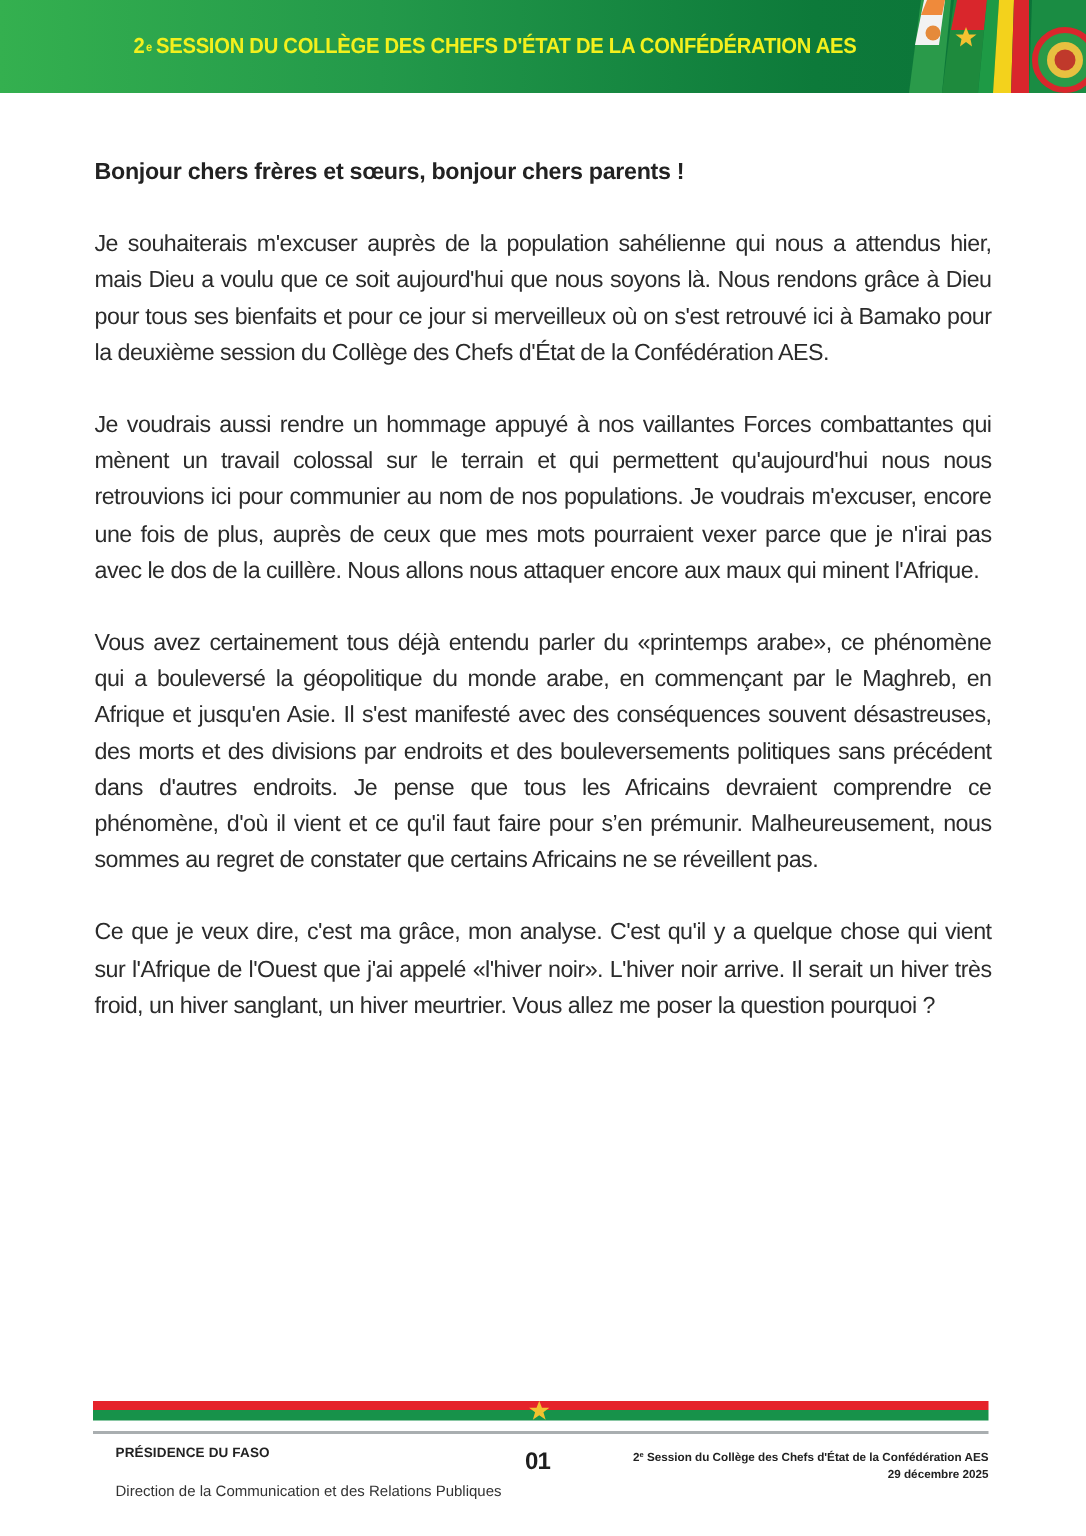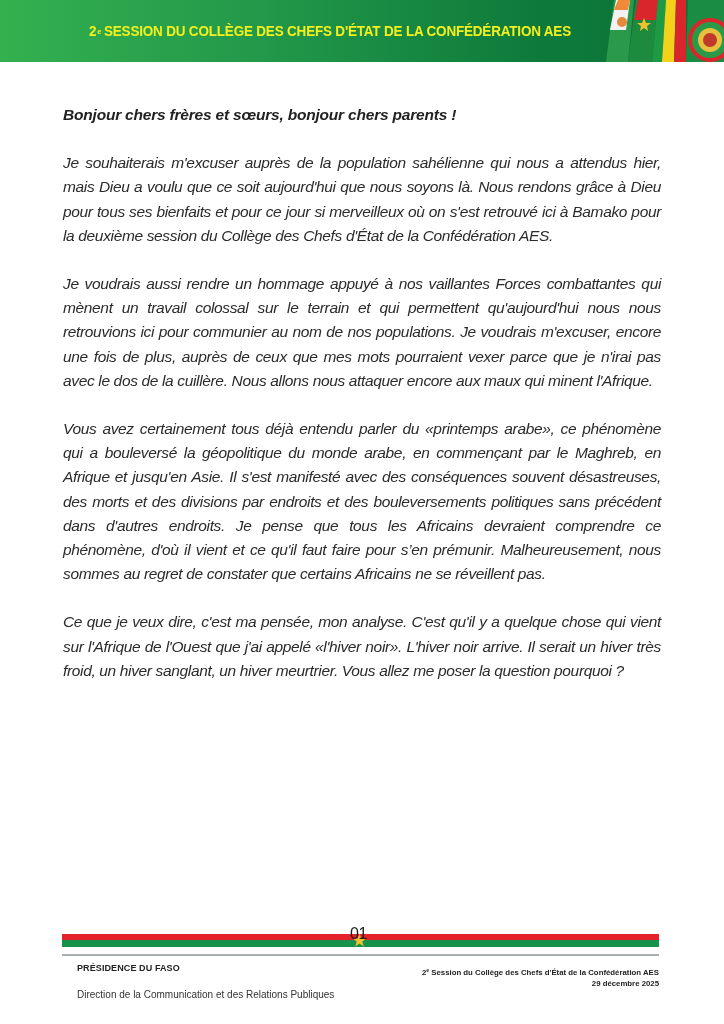--- a/index.html
+++ b/index.html
@@ -19,36 +19,36 @@
       transform: scaleX(0.93); transform-origin: center;
       white-space: nowrap;
     }
     .header-title sup { font-size: 8px; vertical-align: 6px; margin-left: 1px; margin-right: 3px; }
     .flags { position: absolute; right: 0; top: 0; width: 124px; height: 62px; }
 
     .content {
       position: absolute; left: 63px; top: 103px; width: 598px;
       font-size: 15.5px; line-height: 24.2px; color: #2b2b2b;
       font-family: "Liberation Sans", sans-serif;
-      text-align: justify; hyphens: manual; font-style: italic;
+      text-align: justify; hyphens: manual;
     }
     .greeting { font-weight: bold; color: #222; margin-bottom: 24px; letter-spacing: -0.2px; }
     .para { margin-bottom: 24px; letter-spacing: -0.35px; word-spacing: 0px; }
     .para:last-child { margin-bottom: 0; }
 
     .footer-bars { position: absolute; left: 62px; top: 934px; width: 597px; height: 13px; }
     .bar-red { position: absolute; left: 0; top: 0; width: 100%; height: 6px; background: #e5232b; }
     .bar-green { position: absolute; left: 0; top: 6px; width: 100%; height: 7px; background: #17924a; }
     .footer-star { position: absolute; left: 290px; top: -1px; width: 15px; height: 15px; }
     .footer-rule { position: absolute; left: 62px; top: 954px; width: 597px; height: 2px; background: #a9aeb0; }
 
     .footer-left { position: absolute; left: 77px; top: 963px; font-family: "Liberation Sans", sans-serif; }
     .footer-org { font-size: 9px; font-weight: bold; color: #222; letter-spacing: 0.1px; }
     .footer-dept { font-size: 10px; color: #333; margin-top: 16px; }
-    .page-number { position: absolute; left: 350px; top: 925px; font-size: 16px; font-weight: normal; color: #1e1e1e; letter-spacing: -0.5px; }
+    .page-number { position: absolute; left: 350px; top: 966px; font-size: 16px; font-weight: bold; color: #1e1e1e; letter-spacing: -0.5px; }
     .footer-right { position: absolute; right: 65px; top: 965px; text-align: right; font-family: "Liberation Sans", sans-serif; font-weight: bold; color: #222; font-size: 7.8px; line-height: 10.5px; }
     .footer-right sup { font-size: 5px; vertical-align: 3px; }
   </style>
 </head>
 <body>
 
 <div class="header">
   <div class="header-title">
     <span>2</span>
       <sup>e</sup>
@@ -82,21 +82,21 @@
       <circle cx="110" cy="40" r="7" fill="#c0392b"></circle>
     </g>
   </svg>
 </div>
 
 <div class="content">
   <p class="greeting">Bonjour chers frères et sœurs, bonjour chers parents !</p>
   <p class="para">Je souhaiterais m'excuser auprès de la population sahélienne qui nous a atten­dus hier, mais Dieu a voulu que ce soit aujourd'hui que nous soyons là. Nous ren­dons grâce à Dieu pour tous ses bienfaits et pour ce jour si merveilleux où on s'est retrouvé ici à Bamako pour la deuxième session du Collège des Chefs d'État de la Confédération AES.</p>
   <p class="para">Je voudrais aussi rendre un hommage appuyé à nos vaillantes Forces combat­tantes qui mènent un travail colossal sur le terrain et qui permettent qu'au­jourd'hui nous nous retrouvions ici pour communier au nom de nos populations. Je voudrais m'excuser, encore une fois de plus, auprès de ceux que mes mots pourraient vexer parce que je n'irai pas avec le dos de la cuillère. Nous allons nous attaquer encore aux maux qui minent l'Afrique.</p>
   <p class="para">Vous avez certainement tous déjà entendu parler du «printemps arabe», ce phé­nomène qui a bouleversé la géopolitique du monde arabe, en commençant par le Maghreb, en Afrique et jusqu'en Asie. Il s'est manifesté avec des consé­quences souvent désastreuses, des morts et des divisions par endroits et des bouleversements politiques sans précédent dans d'autres endroits. Je pense que tous les Africains devraient comprendre ce phénomène, d'où il vient et ce qu'il faut faire pour s’en prémunir. Malheureusement, nous sommes au regret de constater que certains Africains ne se réveillent pas.</p>
-  <p class="para">Ce que je veux dire, c'est ma pensée, mon analyse. C'est qu'il y a quelque chose qui vient sur l'Afrique de l'Ouest que j'ai appelé «l'hiver noir». L'hiver noir arrive. Il serait un hiver très froid, un hiver sanglant, un hiver meurtrier. Vous allez me poser la question pourquoi ?</p>
+  <p class="para">Ce que je veux dire, c'est ma grâce, mon analyse. C'est qu'il y a quelque chose qui vient sur l'Afrique de l'Ouest que j'ai appelé «l'hiver noir». L'hiver noir arrive. Il serait un hiver très froid, un hiver sanglant, un hiver meurtrier. Vous allez me poser la question pourquoi ?</p>
 </div>
 
 <div class="footer-bars">
   <div class="bar-red"></div>
   <div class="bar-green"></div>
   <svg class="footer-star" viewBox="0 0 20 20">
     <polygon points="10,1 12.4,7.3 19,7.3 13.7,11.3 15.7,18 10,14 4.3,18 6.3,11.3 1,7.3 7.6,7.3" fill="#f2c230"></polygon>
   </svg>
 </div>
 <div class="footer-rule"></div>

